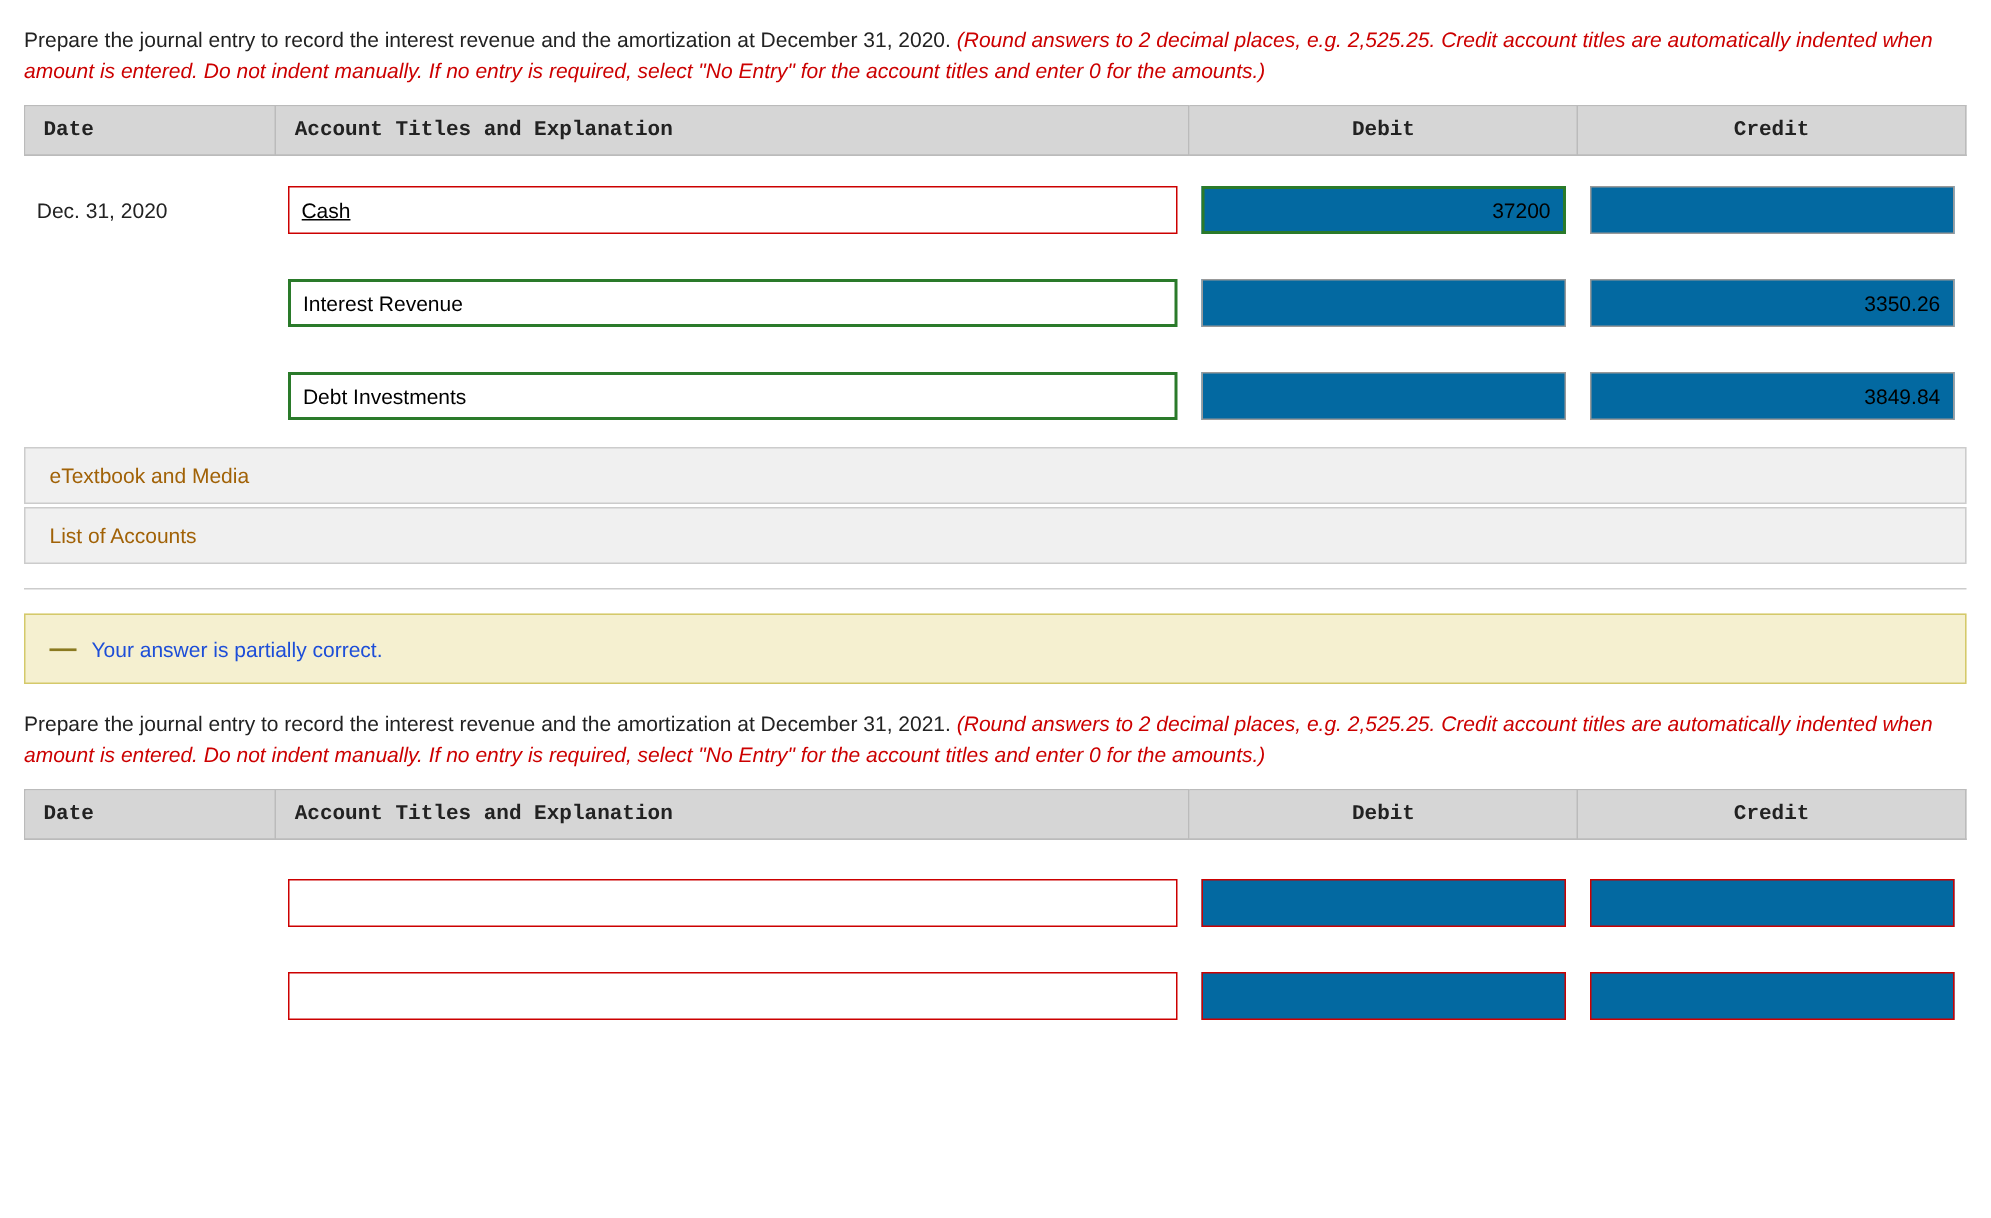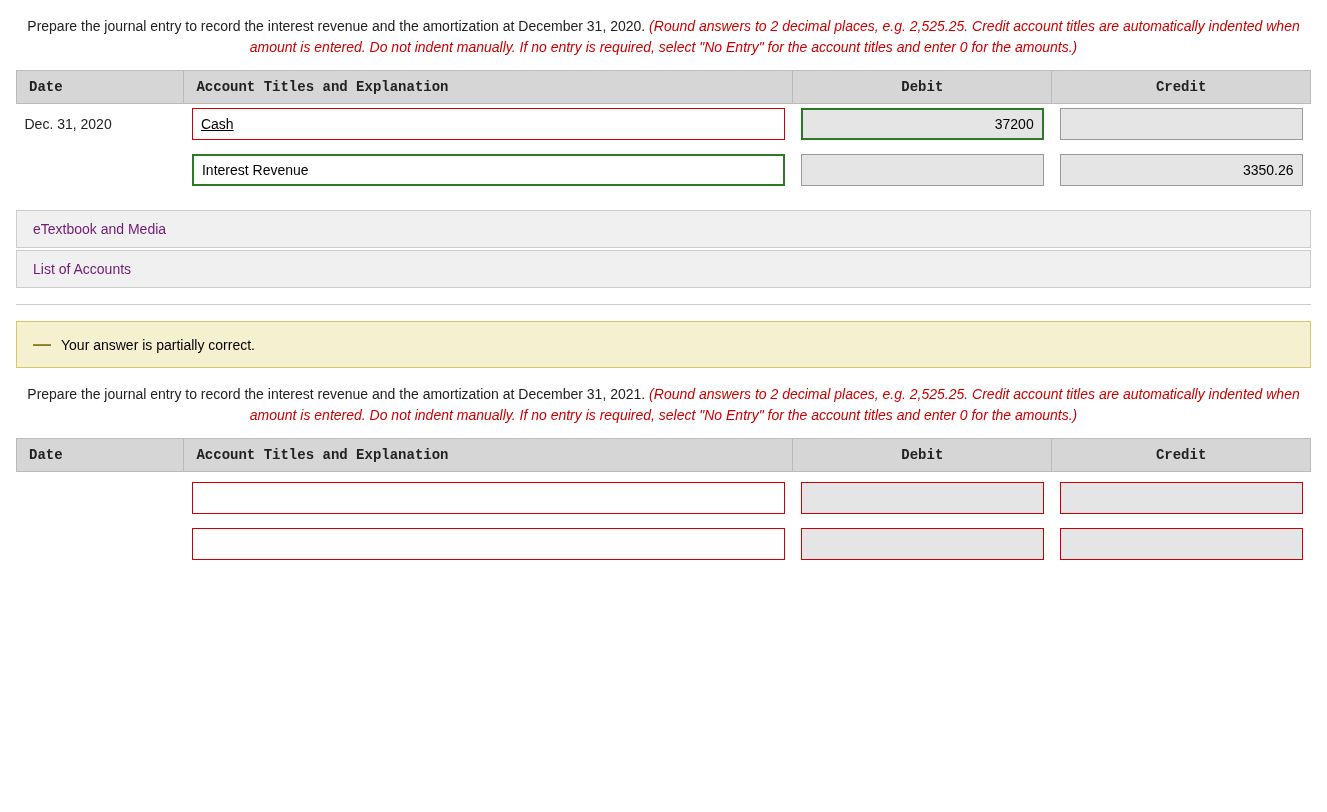--- a/index.html
+++ b/index.html
@@ -6,21 +6,20 @@
     body {
       font-family: Arial, sans-serif;
       font-size: 14px;
       background: #fff;
       color: #222;
       padding: 16px;
     }
     .instruction {
       margin-bottom: 12px;
       line-height: 1.5;
-      text-align: center;
     }
     .instruction .red {
       color: #cc0000;
       font-style: italic;
     }
     .journal-table {
       width: 100%;
       border-collapse: collapse;
       margin-bottom: 8px;
     }
@@ -67,36 +66,36 @@
     .input-account.border-green {
       border: 2px solid #2a7a2a;
     }
     .input-amount {
       width: 100%;
       padding: 4px 8px;
       font-size: 14px;
       border: 1px solid #999;
       height: 32px;
       text-align: right;
-      background: #e5e5e5;
+      background: #0369a1;
     }
     .input-amount.border-red {
       border: 1px solid #cc0000;
     }
     .input-amount.border-green {
       border: 2px solid #2a7a2a;
     }
     .section-row {
       background: #f0f0f0;
       border: 1px solid #ccc;
       padding: 10px 16px;
       margin-bottom: 2px;
       cursor: pointer;
       font-size: 14px;
-      color: #701a75;
+      color: #a16207;
     }
     .divider {
       border: none;
       border-top: 1px solid #ccc;
       margin: 16px 0;
     }
     .partial-correct-banner {
       background: #f5f0d0;
       border: 1px solid #d4c96a;
       padding: 12px 16px;
@@ -104,25 +103,25 @@
       align-items: center;
       gap: 10px;
       margin-bottom: 16px;
     }
     .partial-correct-banner .dash-icon {
       color: #8a7a20;
       font-weight: bold;
       font-size: 18px;
     }
     .partial-correct-banner .banner-text {
-      color: #000000;
+      color: #1d4ed8;
       font-size: 14px;
     }
     .row-gap td {
-      padding-top: 4px;
+      padding-top: 20px;
       padding-bottom: 4px;
     }
   </style>
 </head>
 <body>
 
 <div class="instruction">
   <span>Prepare the journal entry to record the interest revenue and the amortization at December 31, 2020.</span>
   <span class="red"> <span>(Round answers to 2 decimal places, e.g. 2,525.25. Credit account titles are automatically indented when amount is entered. Do not indent manually. If no entry is required, select "No Entry" for the account titles and enter 0 for the amounts.)</span></span>
 </div>
@@ -144,20 +143,26 @@
         <td class="credit-cell"><input type="text" class="input-amount " style=""></td>
       </tr>
       <tr style="height: 6px;"></tr>
       <tr class="row-gap">
         <td class="date-cell"></td>
         <td class="account-cell"><input type="text" class="input-account border-green" value="Interest Revenue" style=""></td>
         <td class="debit-cell"><input type="text" class="input-amount " style=""></td>
         <td class="credit-cell"><input type="text" class="input-amount " value="3350.26" style=""></td>
       </tr>
       <tr style="height: 6px;"></tr>
+      <tr class="row-gap">
+        <td class="date-cell"></td>
+        <td class="account-cell"><input type="text" class="input-account border-green" value="Debt Investments" style=""></td>
+        <td class="debit-cell"><input type="text" class="input-amount " style=""></td>
+        <td class="credit-cell"><input type="text" class="input-amount " value="3849.84" style=""></td>
+      </tr>
       <tr style="height: 6px;"></tr>
     </tbody>
 </table>
 
 <div class="section-row">eTextbook and Media</div>
 <div class="section-row">List of Accounts</div>
 
 <hr class="divider">
 
 <div class="partial-correct-banner">

